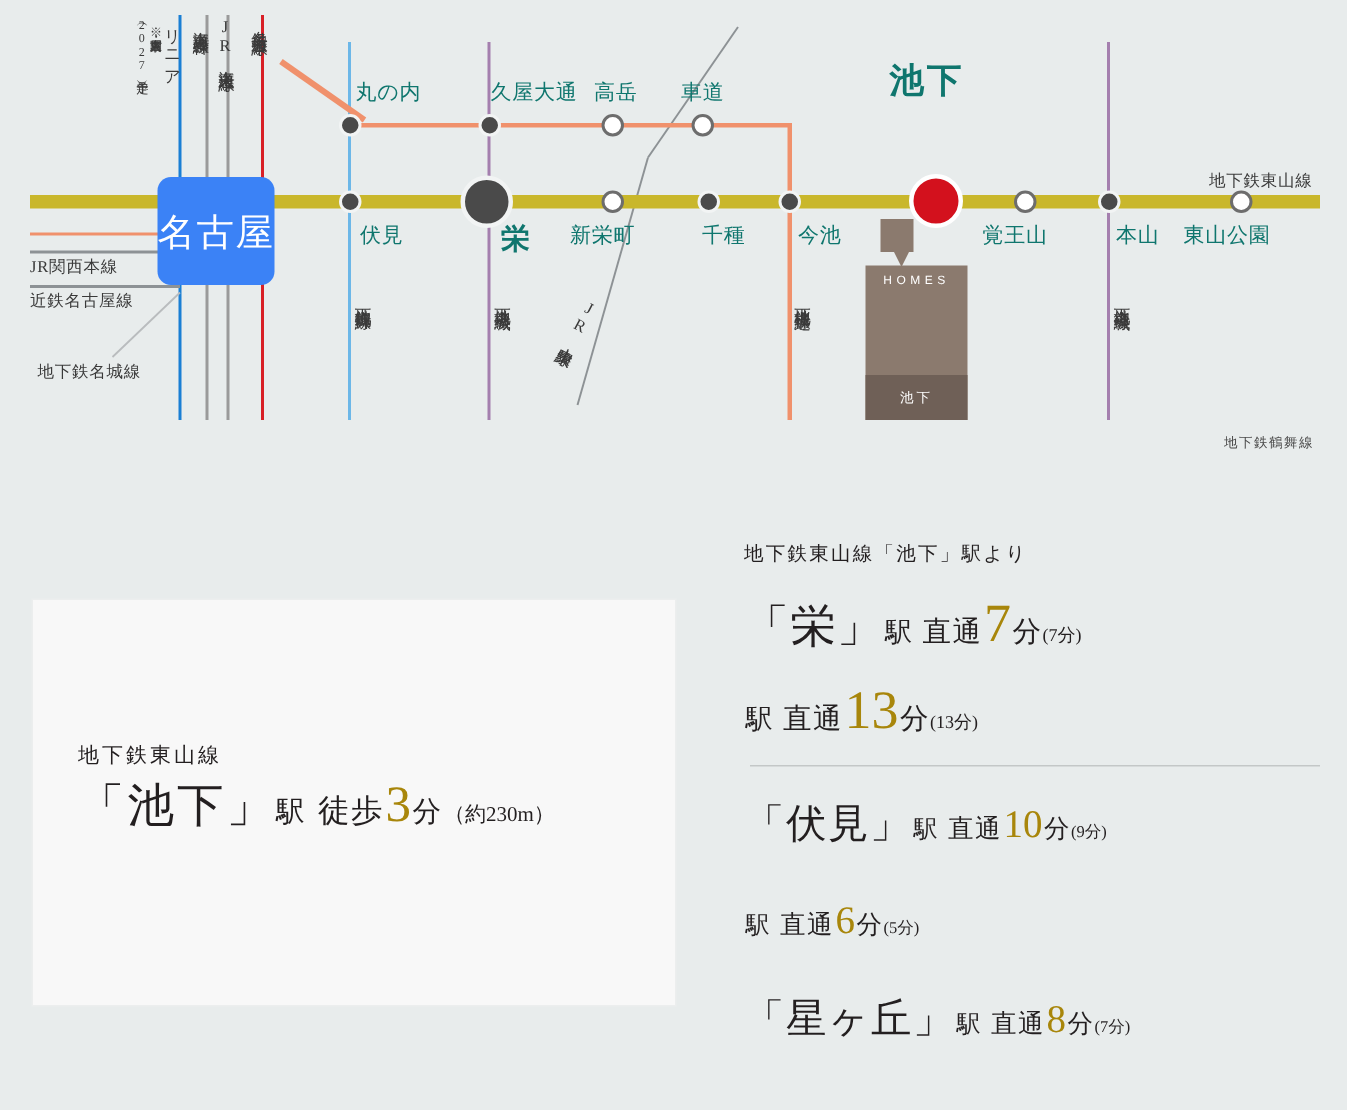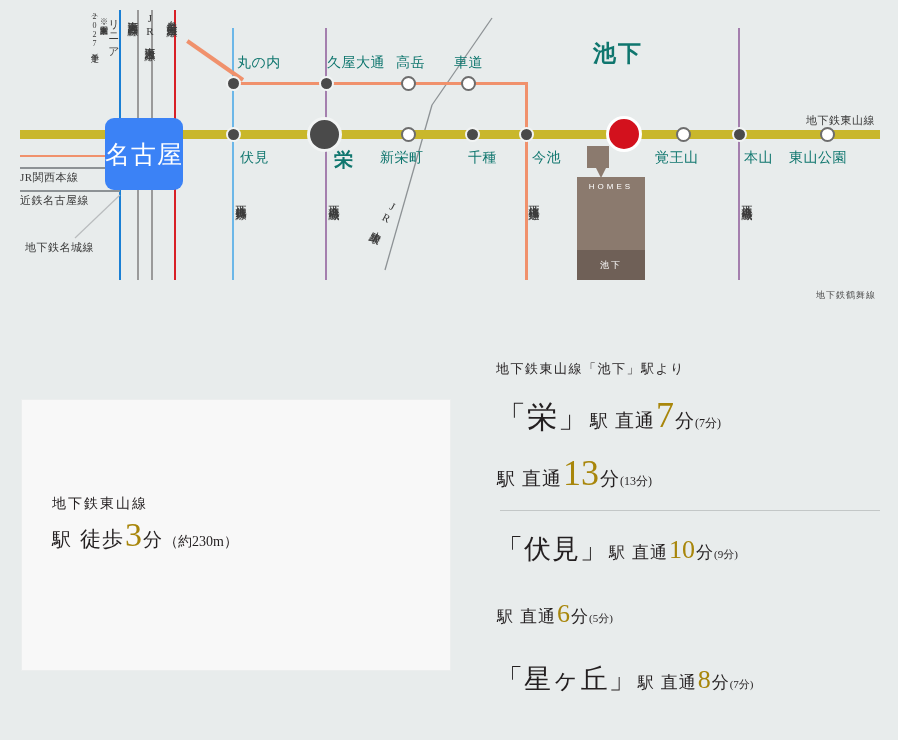--- a/index.html
+++ b/index.html
@@ -356,20 +356,21 @@
     <div id="ph-band">池下</div>
   </div>
 
   <div id="map-caption">地下鉄鶴舞線</div>
 </div>
 
 <div id="walk-panel">
   <div id="walk-inner">
     <div id="walk-line-name">地下鉄東山線</div>
     <div id="walk-main">
+      <span class="stn-quoted">「池下」</span>
       <span class="eki">駅</span>
       <span class="mode">徒歩</span>
       <span class="num-gold">3</span>
       <span class="fun">分</span>
       <span class="paren-note">（約230m）</span>
     </div>
   </div>
 </div>
 
 <div id="access-panel">

